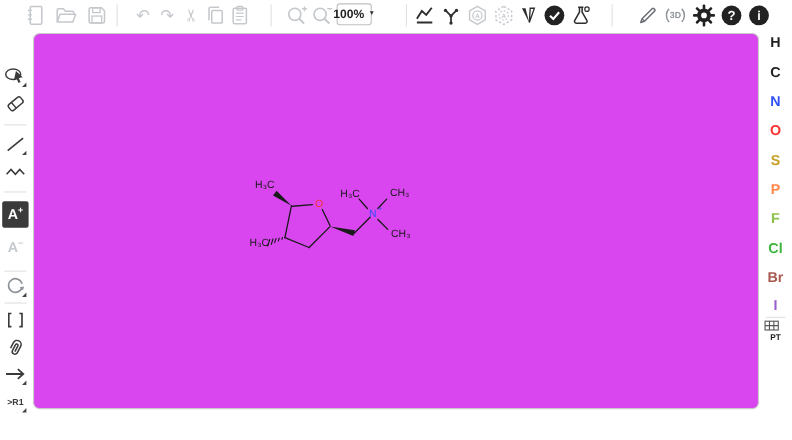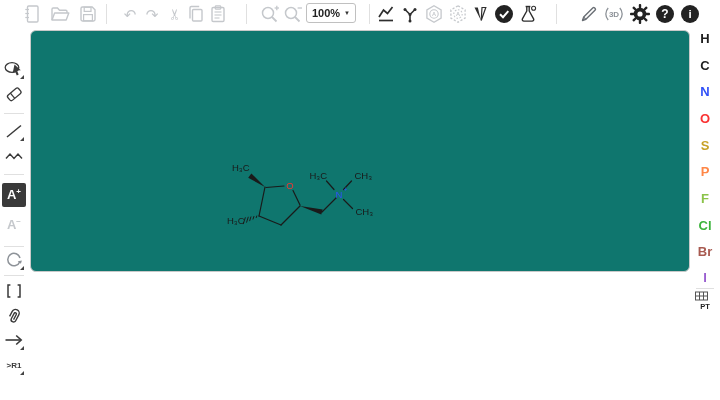--- a/index.html
+++ b/index.html
@@ -7,23 +7,23 @@
        font-family:"Liberation Sans","DejaVu Sans",sans-serif;-webkit-font-smoothing:antialiased;}
   .tbi{position:absolute;width:24px;height:24px;display:flex;align-items:center;justify-content:center;cursor:pointer;}
   .tbi svg{width:24px;height:24px;display:block;}
   .g-light{color:#c5c8cc;}
   .g-dark{color:#2e2e2e;}
   .g-mid{color:#6a6f75;}
   .g-gray{color:#8d9298;}
   .glyph{font-size:15px;line-height:1;}
   .vsep{position:absolute;top:4px;width:1px;height:20px;background:#e0e0e0;}
   .hsep{position:absolute;left:4px;width:20px;height:1px;background:#e0e0e0;}
-  .canvas{position:absolute;left:30px;top:30px;width:660px;height:242px;
-          border:1px solid #c9c9c9;border-radius:6px;background:#0f766e;box-sizing:border-box;}
-  .zoom-box{position:absolute;left:306px;top:3px;width:50px;height:20px;border:1px solid #c0c0c0;
+  .canvas{position:absolute;left:30px;top:30px;width:660px;height:342px;
+          border:1px solid #c9c9c9;border-radius:6px;background:#d946ef;box-sizing:border-box;}
+  .zoom-box{position:absolute;left:306px;top:3px;width:32px;height:20px;border:1px solid #c0c0c0;
             border-radius:3px;display:flex;align-items:center;justify-content:center;gap:4px;
             font-size:11px;font-weight:bold;color:#222;cursor:pointer;box-sizing:border-box;}
   .zoom-box .arrow{font-size:6px;color:#333;}
   .ltb .tbi{left:2px;}
   .sel{background:#3a3a3a;border-radius:2px;}
   .atool{font-size:13px;font-weight:bold;line-height:1;}
   .atool sup{font-size:8px;}
   .sel .atool{color:#fff;}
   .unsel .atool{color:#c5c8cc;}
   .rgroup-label{font-size:8px;font-weight:bold;color:#3a3a3a;letter-spacing:0;}

